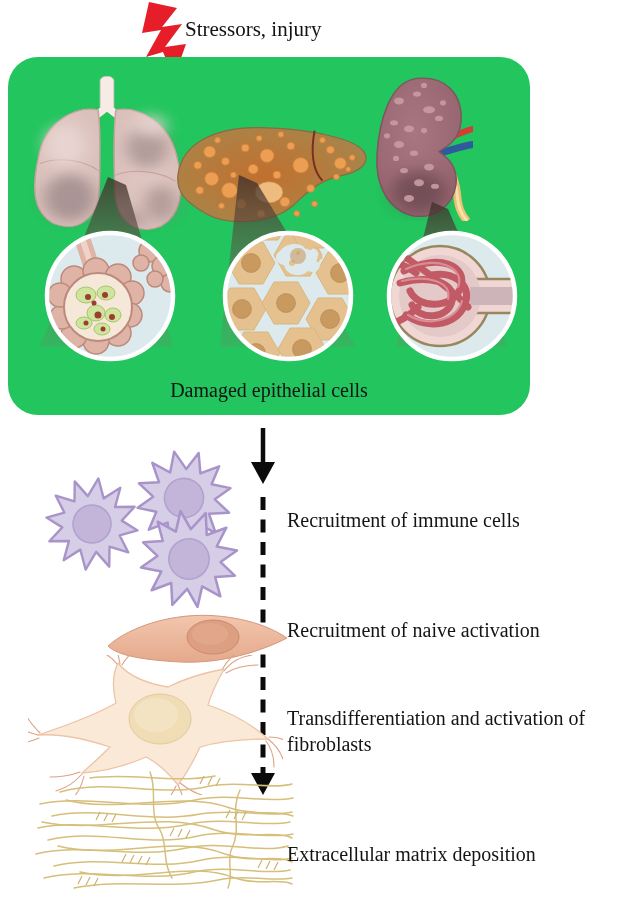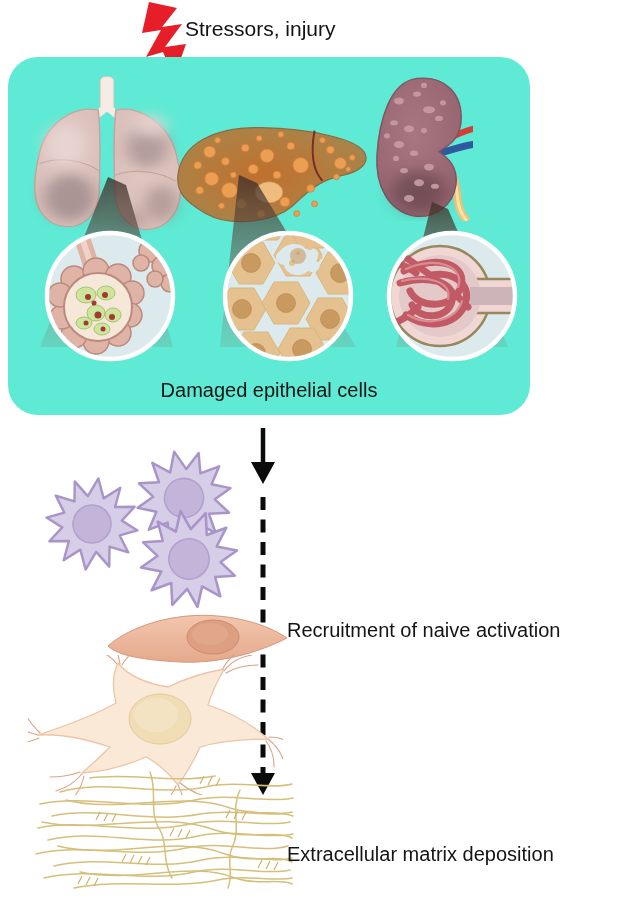--- a/index.html
+++ b/index.html
@@ -1,21 +1,21 @@
 <!DOCTYPE html>
 <html><head>
 <meta charset="utf-8">
 <style>
   html,body{margin:0;padding:0;background:#ffffff;}
   .canvas{position:relative;width:633px;height:900px;background:#ffffff;
-          font-family:Liberation Sans, sans-serif;color:#151515;overflow:hidden;border-radius:29px;}
+          font-family:Liberation Serif, serif;color:#151515;overflow:hidden;border-radius:29px;}
   .abs{position:absolute;}
   .title-label{position:absolute;left:185px;top:17px;font-size:21px;color:#131313;}
   .panel{position:absolute;left:8px;top:57px;width:522px;height:358px;
-         background:#5eead4;border-radius:30px;}
+         background:#22c55e;border-radius:30px;}
   .panel-caption{position:absolute;left:0;top:322px;width:100%;text-align:center;
                  font-size:20px;color:#141414;}
   .step-label{position:absolute;left:287px;font-size:20px;line-height:1.28;color:#141414;}
   svg{display:block;}
 </style>
 </head>
 <body>
 
 <div class="canvas">
 
@@ -336,16 +336,18 @@
       <path d="M66,50 l4,-8 m4,9 l4,-8 m4,9 l4,-8"></path>
       <path d="M140,66 l4,-8 m4,9 l4,-8 m4,9 l4,-8"></path>
       <path d="M92,92 l4,-8 m4,9 l4,-8 m4,9 l4,-8 m4,9 l4,-8"></path>
       <path d="M196,48 l4,-8 m4,9 l4,-8 m4,9 l4,-8"></path>
       <path d="M170,14 l4,-8 m4,9 l4,-8 m4,9 l4,-8"></path>
       <path d="M228,98 l4,-8 m4,9 l4,-8 m4,9 l4,-8"></path>
       <path d="M48,114 l4,-8 m4,9 l4,-8 m4,9 l4,-8"></path>
     </g>
   </svg>
 
+  <div class="step-label" style="top:508px;">Recruitment of immune cells</div>
   <div class="step-label" style="top:618px;">Recruitment of naive activation</div>
+  <div class="step-label" style="top:706px;width:334px;">Transdifferentiation and activation of fibroblasts</div>
   <div class="step-label" style="top:814px;margin-top:28px;">Extracellular matrix deposition</div>
 
 </div>
 
 </body></html>

